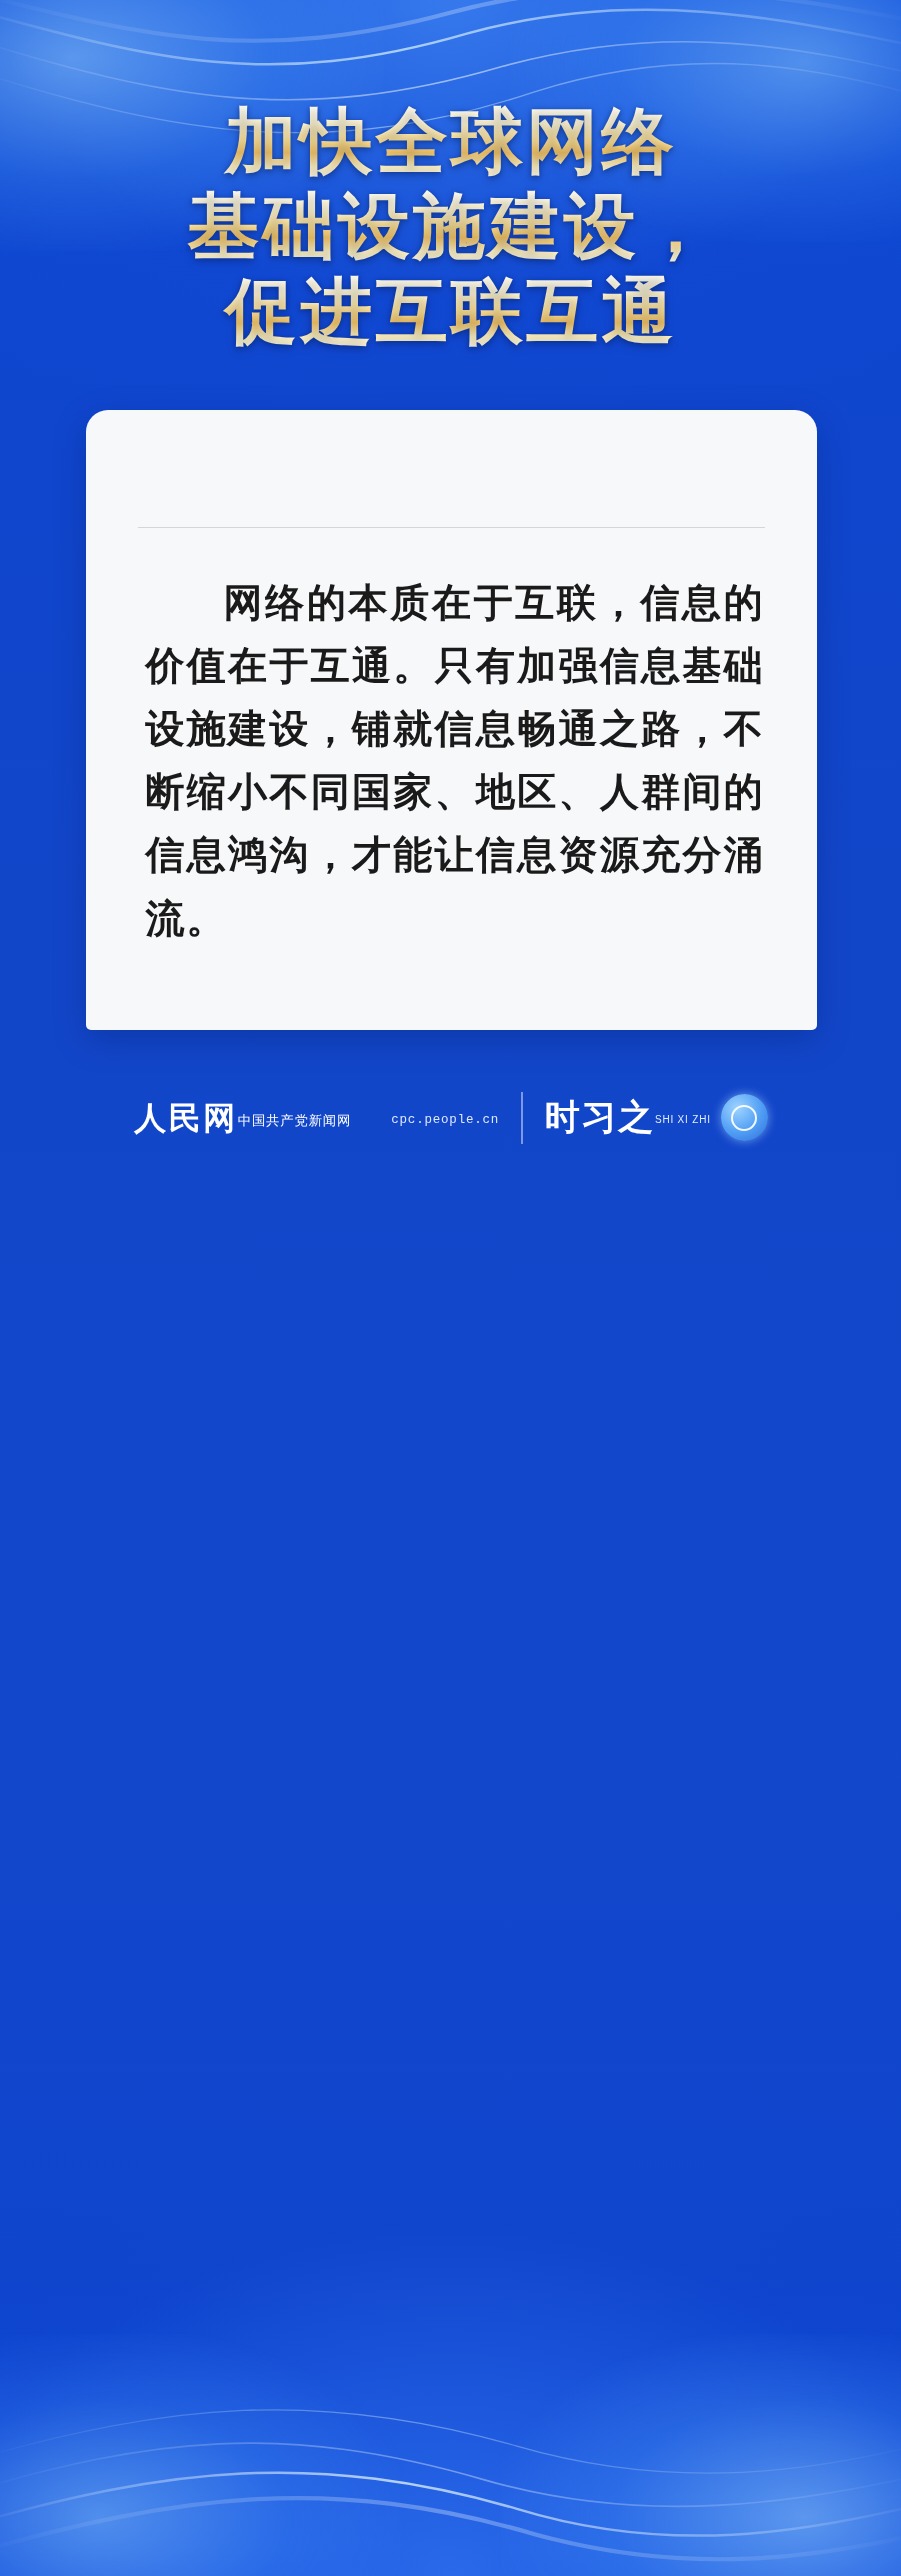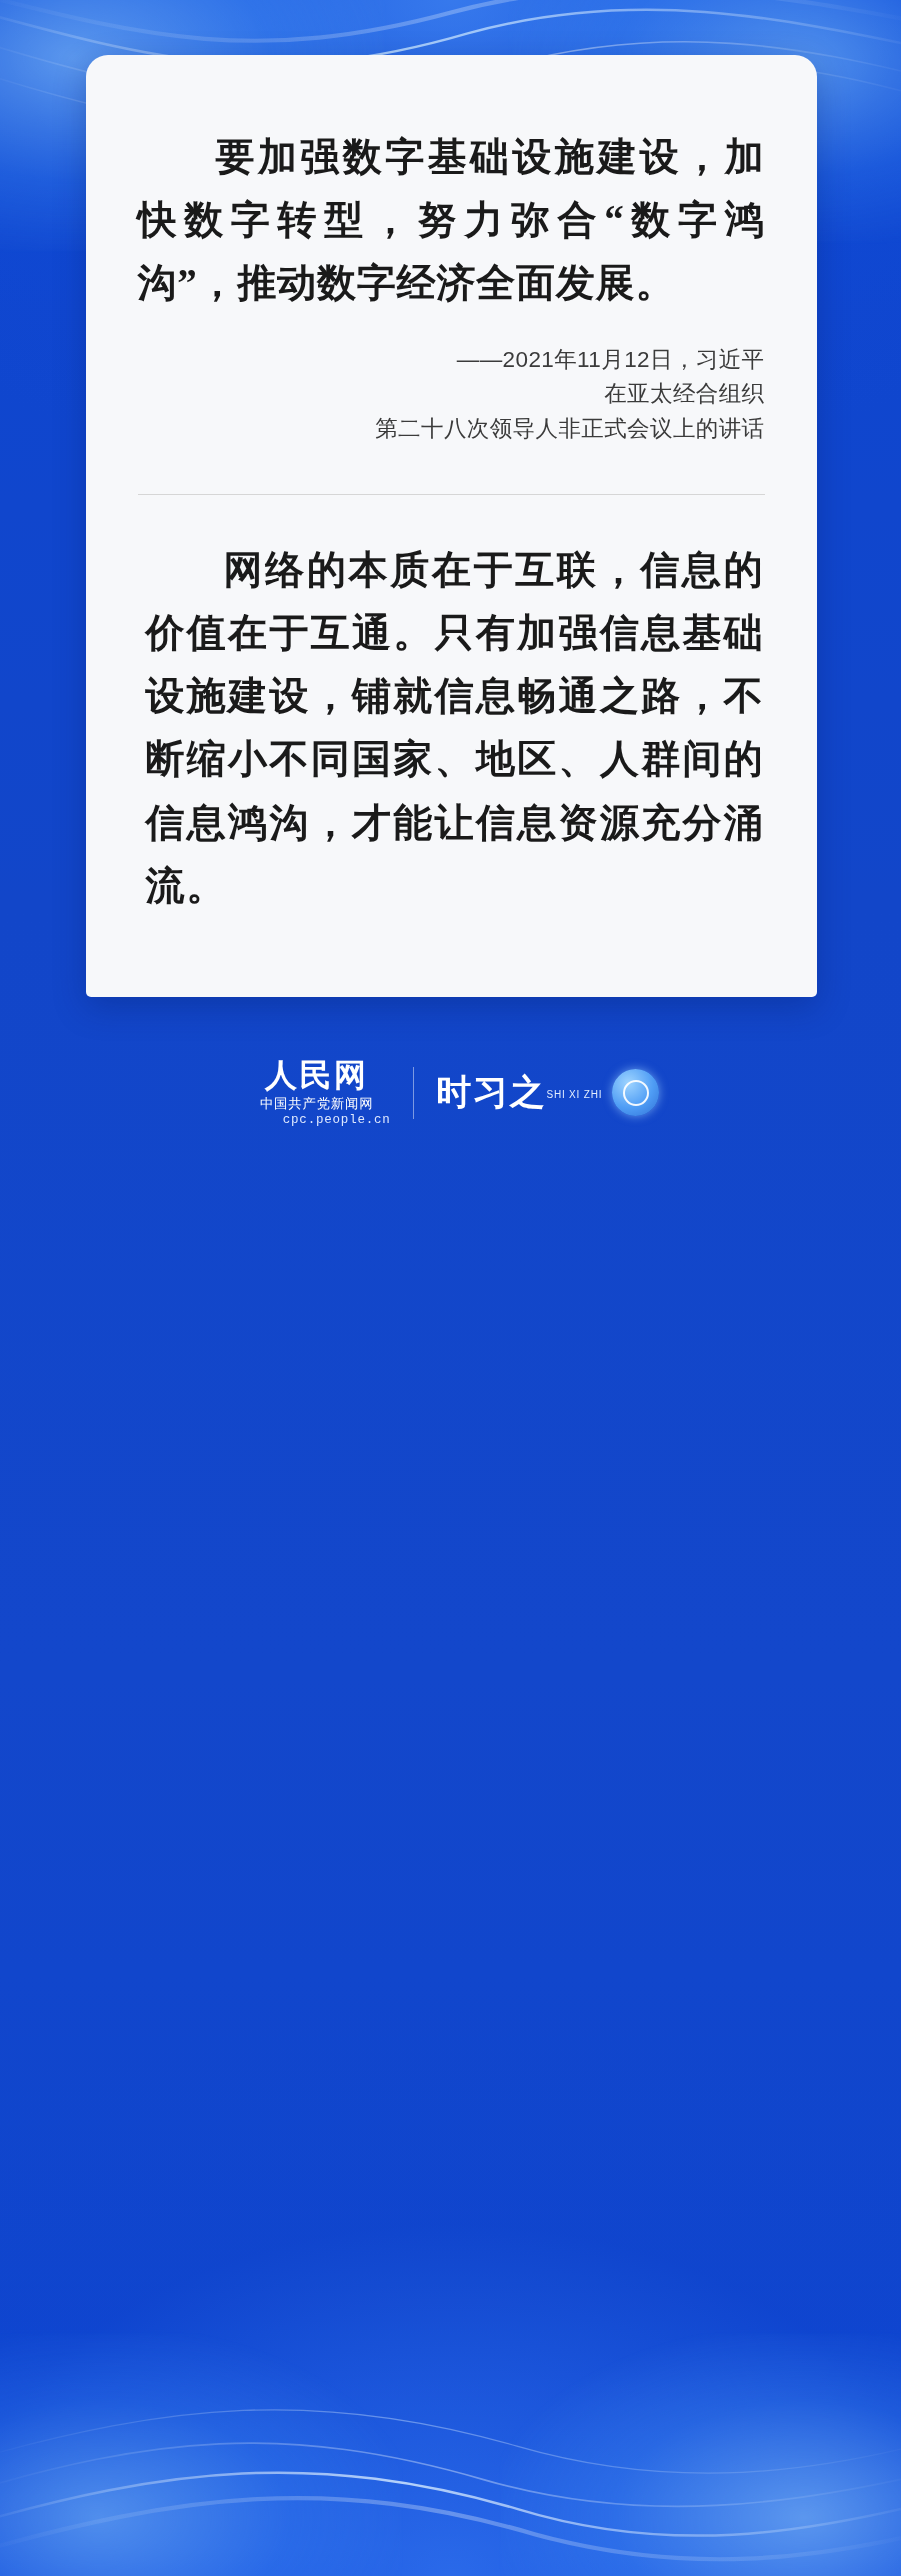--- a/index.html
+++ b/index.html
@@ -142,21 +142,20 @@
     margin-top: 62px;
     display: flex;
     align-items: center;
     justify-content: center;
     gap: 22px;
     z-index: 5;
   }
 
   .logo-people {
     display: flex;
-    flex-direction: column;
     align-items: center;
     line-height: 1;
   }
   .logo-people .lp-main {
     font-family: "Liberation Serif", serif;
     font-size: 32px;
     font-weight: bold;
     color: #ffffff;
     letter-spacing: 2.5px;
   }
@@ -244,31 +243,28 @@
           <stop offset="100%" stop-color="#ffffff" stop-opacity="0"></stop>
         </linearGradient>
       </defs>
       <path d="M-40,10 C180,70 320,110 560,40 C760,-15 930,20 1120,60" stroke="url(#sg1)" stroke-width="3" fill="none"></path>
       <path d="M-40,45 C200,120 360,150 600,80 C800,25 960,55 1120,95" stroke="url(#sg2)" stroke-width="2" fill="none"></path>
       <path d="M-40,-10 C160,40 300,80 540,15 C740,-40 940,-5 1120,30" stroke="url(#sg2)" stroke-width="5" fill="none" opacity="0.5"></path>
       <path d="M-30,85 C220,165 400,190 640,110 C830,50 980,80 1120,120" stroke="url(#sg1)" stroke-width="1.6" fill="none" opacity="0.7"></path>
     </svg>
   </div>
 
+  <div class="title-block">
+    <div class="title-line">加快全球网络</div>
+    <div class="title-line">基础设施建设，</div>
+    <div class="title-line">促进互联互通</div>
+  </div>
 
   <div class="card">
 
-    <div>
-      <div class="quote-body">要加强数字基础设施建设，加快数字转型，努力弥合“数字鸿沟”，推动数字经济全面发展。</div>
-      <div class="attribution">
-        <div>——2021年11月12日，习近平</div>
-        <div>在亚太经合组织</div>
-        <div>第二十八次领导人非正式会议上的讲话</div>
-      </div>
-    </div>
 
     <div class="divider"></div>
 
     <div style="margin-top:43px;">
       <div class="quote-body spaced">网络的本质在于互联，信息的价值在于互通。只有加强信息基础设施建设，铺就信息畅通之路，不断缩小不同国家、地区、人群间的信息鸿沟，才能让信息资源充分涌流。</div>
     </div>
 
   </div>
 
   <div class="footer">

